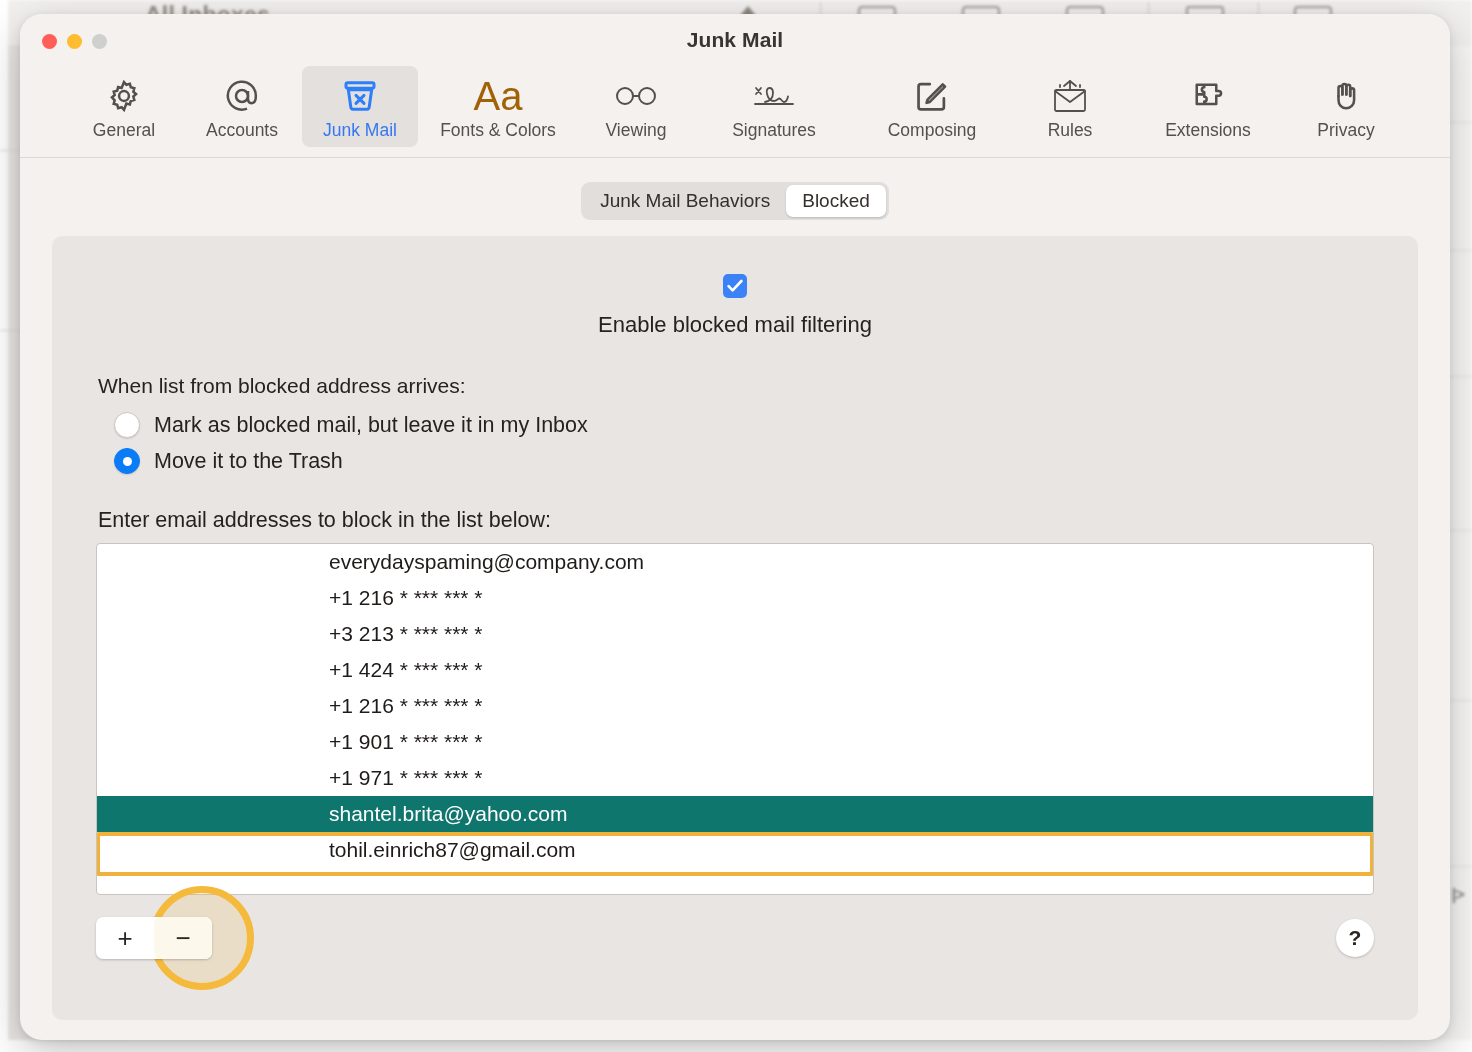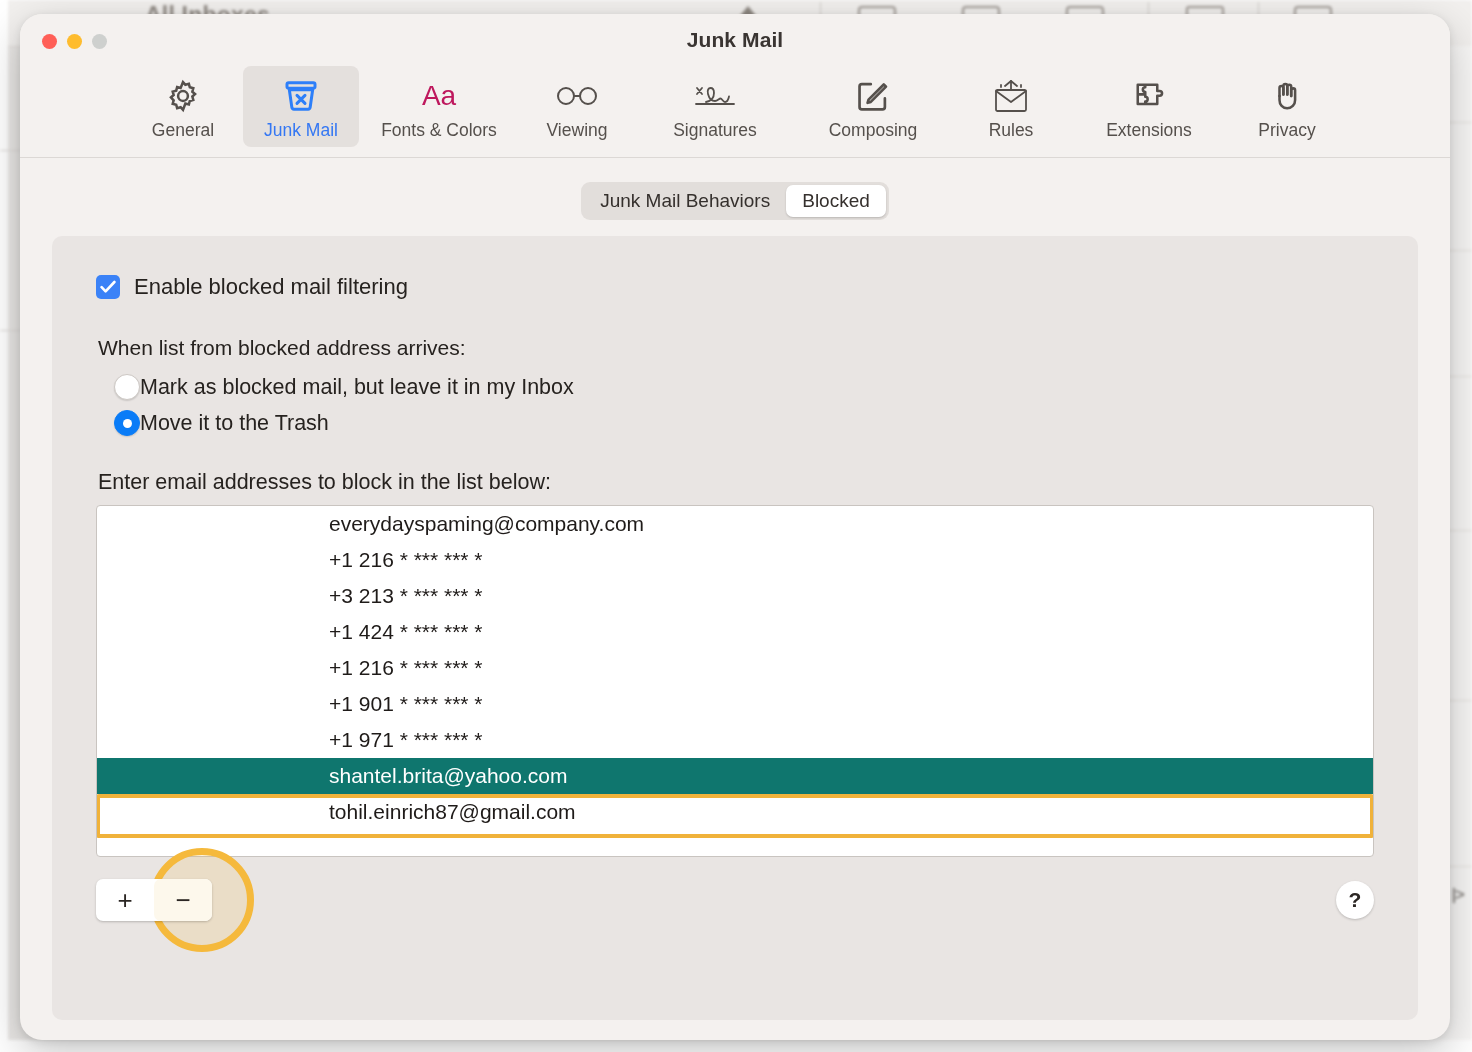--- a/index.html
+++ b/index.html
@@ -227,38 +227,39 @@
     padding: 38px 44px 34px 44px;
     box-sizing: border-box;
     height: 784px;
     position: relative;
   }
 
   .chkline {
     display: flex;
     align-items: center;
     gap: 14px;
+    flex-direction: column;
   }
   .checkbox {
     width: 24px; height: 24px;
     border-radius: 5px;
     background: #3b82f7;
     position: relative;
     flex: none;
   }
   .checkbox svg { position: absolute; left: 4px; top: 5px; }
   .chklabel { font-size: 22px; color: #26221f; }
 
   .question { font-size: 21px; color: #26221f; margin: 36px 0 0 2px; }
 
   .radio-group { margin: 14px 0 0 18px; }
   .radioline {
     display: flex;
     align-items: center;
-    gap: 0;
+    gap: 14px;
     margin-bottom: 10px;
   }
   .radio {
     width: 24px; height: 24px;
     border-radius: 50%;
     background: #ffffff;
     border: 1px solid #cdc8c4;
     box-shadow: 0 1px 1.5px rgba(0,0,0,.13);
     flex: none;
     position: relative;
@@ -415,35 +416,44 @@
     <div class="tab">
       <span class="ticon">
         <svg width="38" height="38" viewBox="0 0 24 24" fill="none" stroke="#55504c" stroke-width="1.6">
           <circle cx="12" cy="12" r="3.1"></circle>
           <path d="M12 3.2l1.5 1.7 2.2-.6.6 2.2 2.2.6-.6 2.2 1.7 1.5-1.7 1.5.6 2.2-2.2.6-.6 2.2-2.2-.6L12 20.8l-1.5-1.7-2.2.6-.6-2.2-2.2-.6.6-2.2L4.4 12.9 6.1 11.4l-.6-2.2 2.2-.6.6-2.2 2.2.6z"></path>
         </svg>
       </span>
       <span class="tlabel">General</span>
     </div>
 
+    <div class="tab">
+      <span class="ticon">
+        <svg width="40" height="40" viewBox="0 0 24 24" fill="none" stroke="#55504c" stroke-width="1.5">
+          <circle cx="12" cy="12" r="3.6"></circle>
+          <path d="M15.6 9v5c0 1.6 1 2.3 2.1 2.3 1.6 0 2.6-1.6 2.6-4.3A8.4 8.4 0 1 0 15 19.6"></path>
+        </svg>
+      </span>
+      <span class="tlabel">Accounts</span>
+    </div>
 
     <div class="tab selected">
       <span class="ticon">
         <svg width="40" height="40" viewBox="0 0 24 24" fill="none" stroke="#2d7ff9" stroke-width="1.8" stroke-linejoin="round">
           <rect x="3.6" y="4" width="16.8" height="3.3" rx="1"></rect>
           <path d="M5 8.2h14l-1.5 10.6a1.3 1.3 0 0 1-1.3 1.1H7.8a1.3 1.3 0 0 1-1.3-1.1z"></path>
           <path d="M9.6 11.6l4.8 4.8M14.4 11.6l-4.8 4.8" stroke-linecap="round"></path>
         </svg>
       </span>
       <span class="tlabel">Junk Mail</span>
     </div>
 
     <div class="tab wide">
       <span class="ticon">
-        <span style="font-size:28px;color:#be185d;line-height:34px;">Aa</span>
+        <span style="font-size:40px;color:#a16207;line-height:34px;">Aa</span>
       </span>
       <span class="tlabel">Fonts &amp; Colors</span>
     </div>
 
     <div class="tab">
       <span class="ticon">
         <svg width="46" height="30" viewBox="0 0 46 30" fill="none" stroke="#55504c" stroke-width="2">
           <circle cx="12" cy="15" r="8"></circle>
           <circle cx="34" cy="15" r="8"></circle>
           <path d="M20 15h6"></path>

